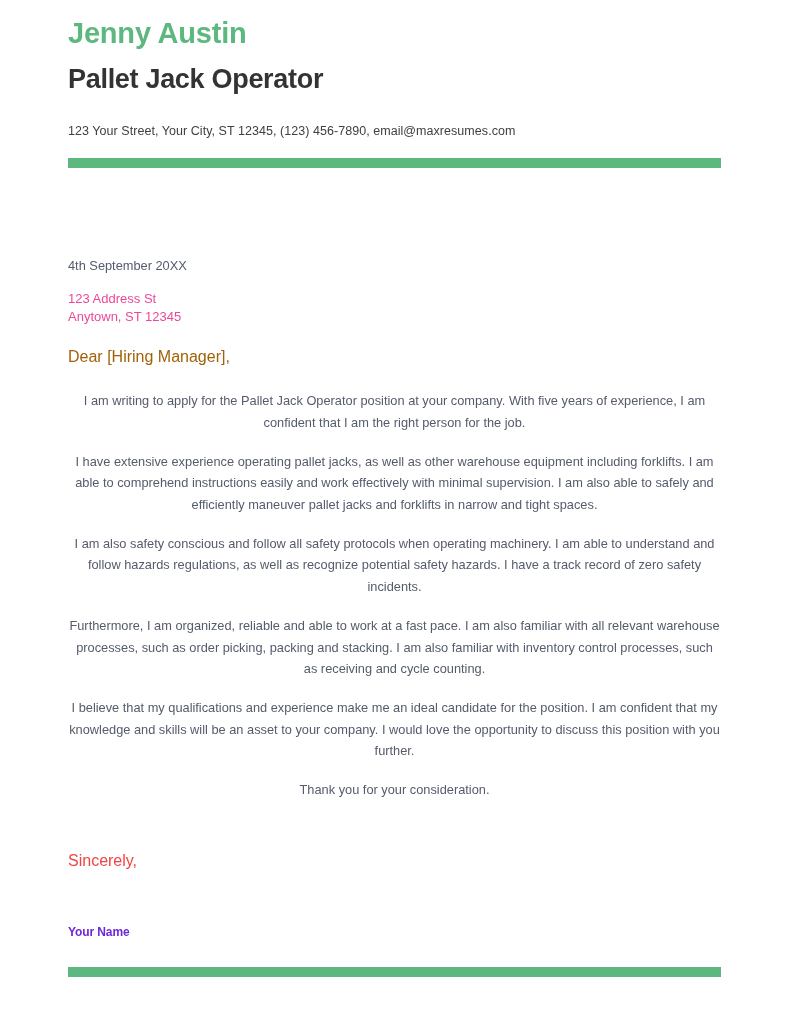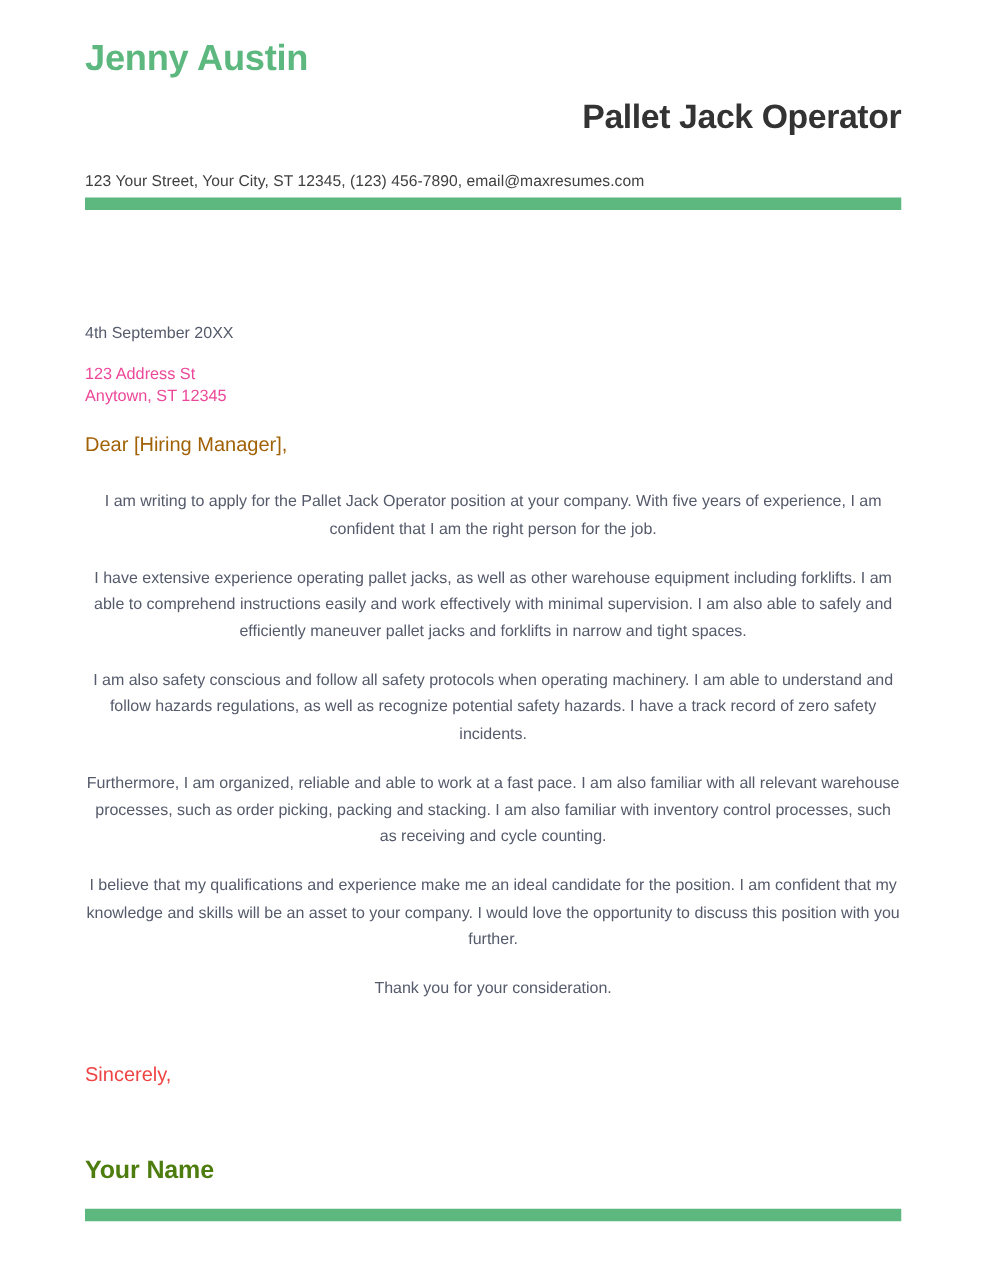--- a/index.html
+++ b/index.html
@@ -22,38 +22,37 @@
   }
   .content {
     position: absolute;
     left: 68px;
     top: 0;
     width: 653px;
   }
 
   
   .header {
-    padding-top: 30px;
+    padding-top: 16px;
   }
   .applicant-name {
     font-size: 29px;
     font-weight: bold;
     color: #5DB87F;
     letter-spacing: -0.2px;
     line-height: 1.18;
     margin: 0;
   }
   .job-title {
     font-size: 27px;
     font-weight: bold;
     color: #333333;
     letter-spacing: -0.3px;
     line-height: 1.2;
     margin: 13px 0 0 0;
-    text-align: right;
   }
   .contact-line {
     font-size: 12.5px;
     color: #404040;
     line-height: 1.4;
     margin: 27px 0 0 0;
     letter-spacing: 0.05px;
   }
 
   
@@ -106,23 +105,23 @@
     margin: 0 0 18px 0;
     text-align: center;
   }
   .closing {
     font-size: 16px;
     color: #ef4444;
     line-height: 1.5;
     margin: 48px 0 0 0;
   }
   .signature-name {
-    font-size: 20px;
+    font-size: 12px;
     font-weight: bold;
-    color: #4d7c0f;
+    color: #6d28d9;
     letter-spacing: -0.1px;
     margin: 52px 0 0 0;
   }
 </style>
 </head>
 <body>
 
 <div class="page">
 
   <div class="content">

